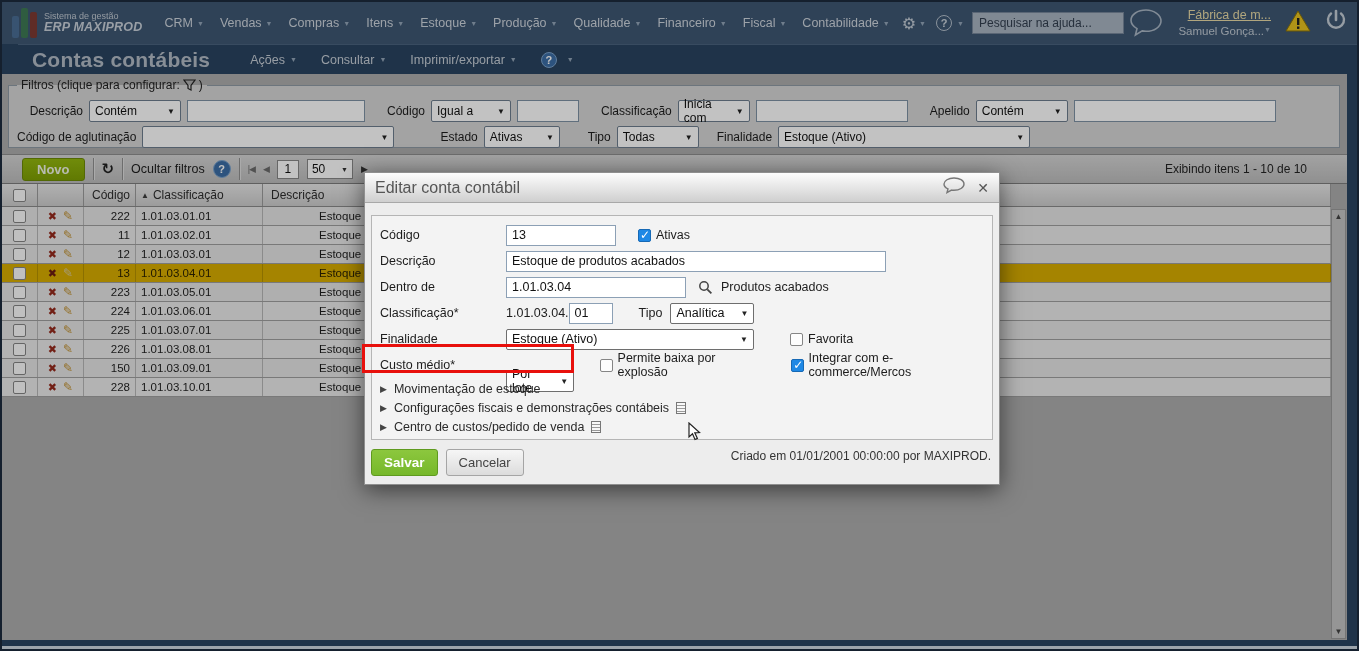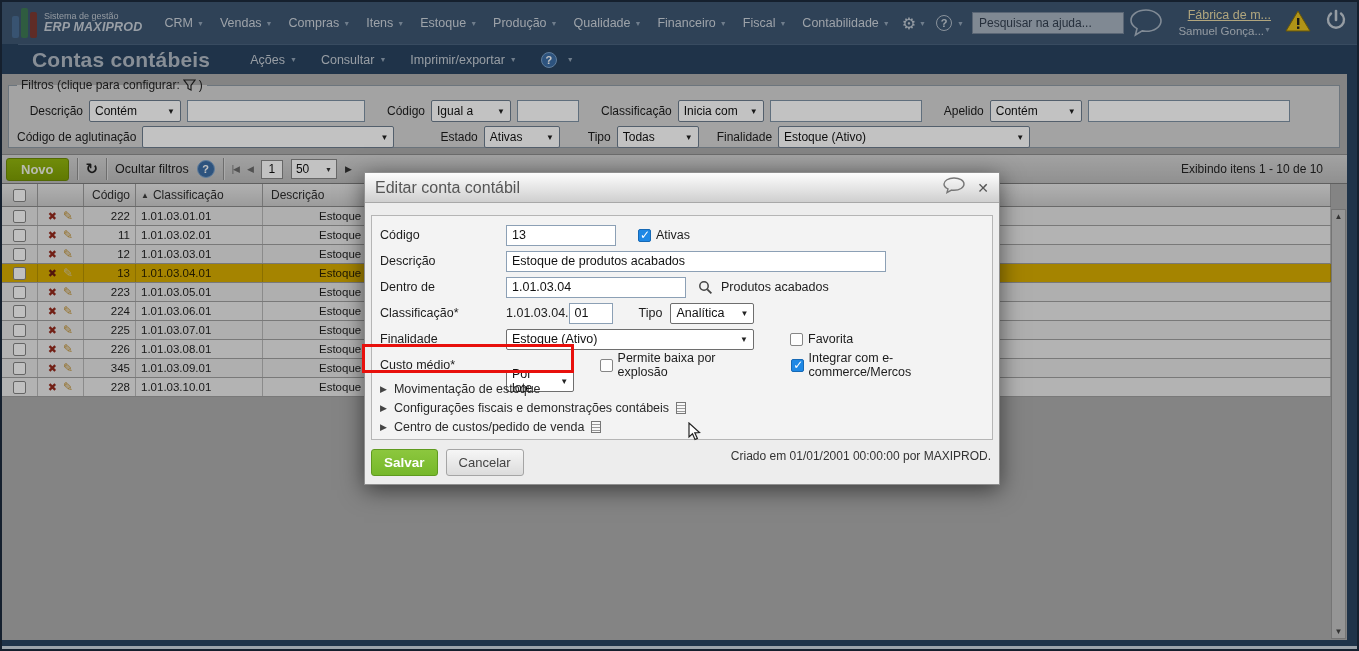--- a/index.html
+++ b/index.html
@@ -52,21 +52,21 @@
   .frow1, .frow2 { display:flex; align-items:center; margin-top:4px; font-size:12px; color:#1c1c1c; }
   .flab { white-space:nowrap; margin:0 6px 0 0; }
   .fsel { background:#fff; border:1px solid #6e7e8e; height:22px; display:inline-flex; align-items:center;
           justify-content:space-between; padding:0 5px; font-size:12px; color:#111; cursor:pointer; border-radius:2px; }
   .fsel .caret { color:#222; font-size:8px; }
   .ftxt { background:#fff; border:1px solid #7f93a5; height:22px; font-size:12px; padding:0 5px; font-family:inherit; color:#111; }
 
   
   .toolbar { position:absolute; left:0; top:80px; width:1345px; height:30px;
              background:linear-gradient(#d6d6d6,#bdbdbd); border-top:1px solid #8f8f8f; border-bottom:1px solid #7e7e7e;
-             display:flex; align-items:center; padding:0 4px; gap:8px; }
+             display:flex; align-items:center; padding:0 20px; gap:8px; }
   .btn-novo { background:linear-gradient(var(--novo-green,#94b80e),#7fa004); border:1px solid #6d8a06; border-radius:3px;
               color:#f2f6e8; font-weight:bold; font-size:13px; padding:3px 14px; cursor:pointer; }
   .vsep { width:1px; height:22px; background:#909090; box-shadow:1px 0 0 #e0e0e0; }
   .refresh-ic { font-size:15px; font-weight:bold; color:#222; cursor:pointer; }
   .tool-label { font-size:12.5px; color:#1d1d1d; cursor:pointer; }
   .pgico { font-size:9px; color:#333; cursor:pointer; letter-spacing:-1px; }
   .pgico.dim { color:#6b6b6b; }
   .pagebox { width:22px; height:19px; background:#fff; border:1px solid #888; font-size:12px; color:#111;
              display:flex; align-items:center; justify-content:center; }
   .sizebox { width:46px; height:20px; background:#fff; border:1px solid #888; font-size:12px; color:#111;
@@ -266,21 +266,21 @@
             <span class="caret">▼</span>
           </div>
         <input class="ftxt" style="width: 178px; margin-left: 6px;">
         <span class="flab" style="margin-left:22px;">Código</span>
         <div class="fsel" style="width:80px;">
             <span>Igual a</span>
             <span class="caret">▼</span>
           </div>
         <input class="ftxt" style="width: 62px; margin-left: 6px;">
         <span class="flab" style="margin-left:22px;">Classificação</span>
-        <div class="fsel" style="width:86px;">
+        <div class="fsel" style="width:72px;">
             <span>Inicia com</span>
             <span class="caret">▼</span>
           </div>
         <input class="ftxt" style="width: 152px; margin-left: 6px;">
         <span class="flab" style="margin-left:22px;">Apelido</span>
         <div class="fsel" style="width:92px;">
             <span>Contém</span>
             <span class="caret">▼</span>
           </div>
         <input class="ftxt" style="width: 202px; margin-left: 6px;">
@@ -439,21 +439,21 @@
             <div class="cell c4">Estoque</div>
           </div>
           <div class="trow">
             <div class="cell c0">
               <span class="cb"></span>
             </div>
             <div class="cell c1">
               <span class="xic">✖</span>
               <span class="pic">✎</span>
             </div>
-            <div class="cell c2">345</div>
+            <div class="cell c2">150</div>
             <div class="cell c3">1.01.03.09.01</div>
             <div class="cell c4">Estoque</div>
           </div>
           <div class="trow">
             <div class="cell c0">
               <span class="cb"></span>
             </div>
             <div class="cell c1">
               <span class="xic">✖</span>
               <span class="pic">✎</span>

